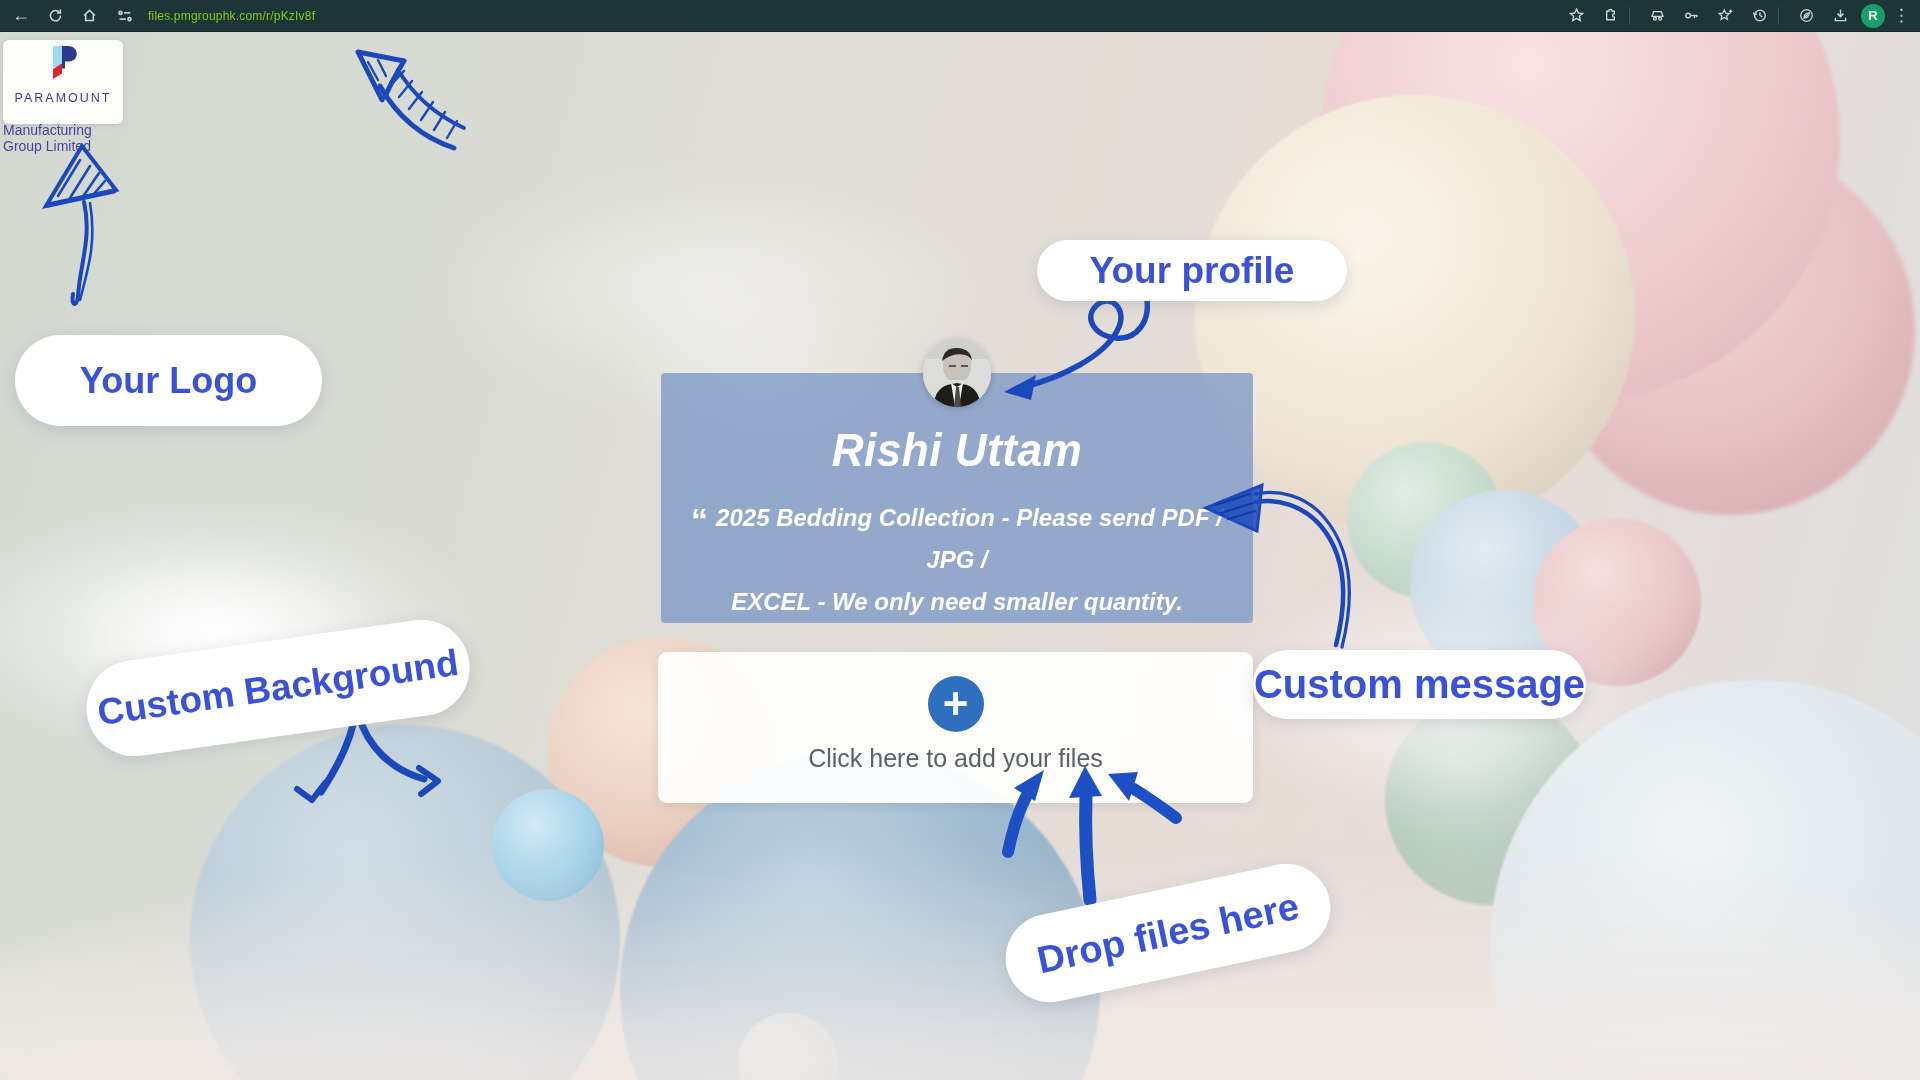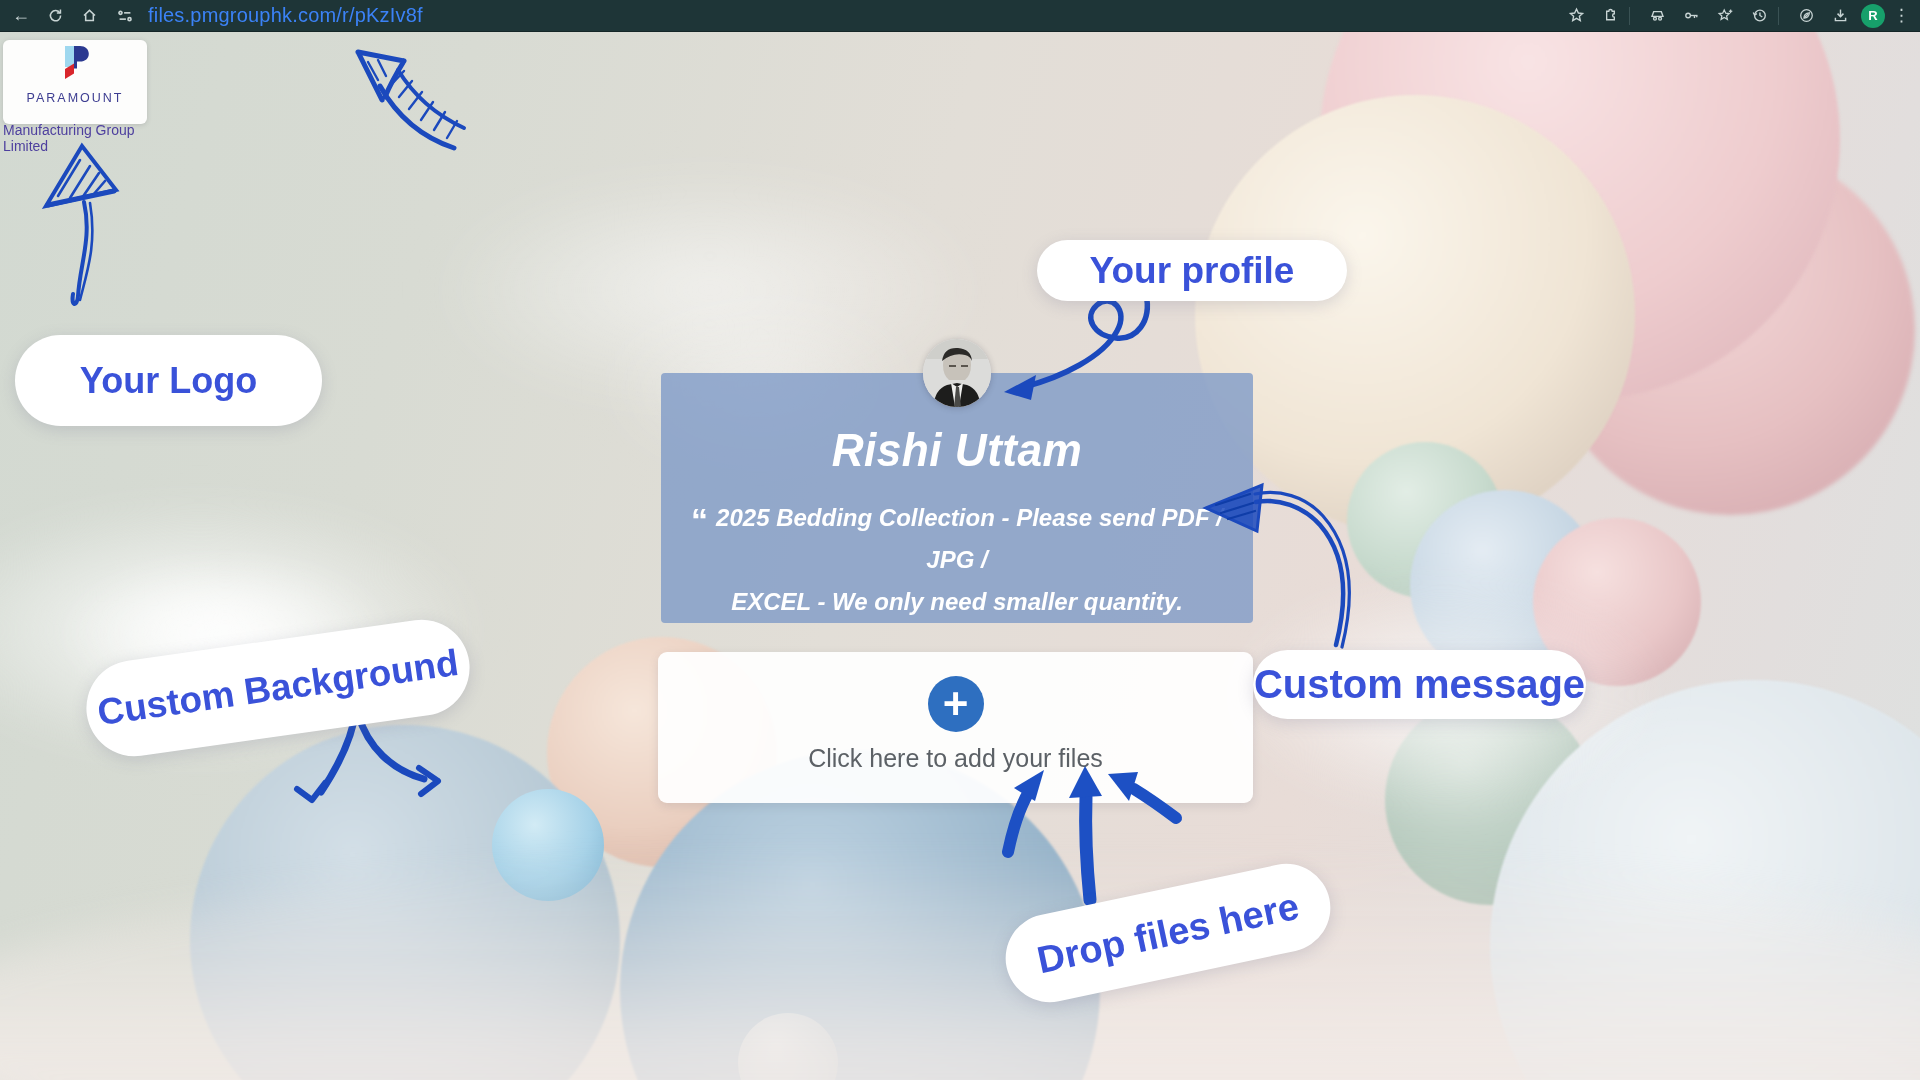--- a/index.html
+++ b/index.html
@@ -9,33 +9,33 @@
   #stage { position:relative; width:1920px; height:1080px; overflow:hidden;
            background:linear-gradient(105deg,#d2d9d1 0%,#d8dbd3 22%,#e2ded7 45%,#e8dcd7 68%,#e2dedd 88%,#dde1e0 100%); }
 
   
   #toolbar { position:absolute; left:0; top:0; width:1920px; height:32px; background:#1e3537;
              display:flex; align-items:center; z-index:60; border-bottom:1px solid #152627; }
   .tbtn { width:26px; height:26px; display:flex; align-items:center; justify-content:center;
           color:#c8d4d4; font-size:18px; margin-left:8px; flex:0 0 auto; border-radius:50%; }
   .tbtn svg { display:block; }
   #urlbox { display:flex; align-items:center; margin-left:10px; flex:0 0 auto; }
-  #urltext { color:#3b82f6; font-size:20px; margin-left:10px; letter-spacing:.2px; }
+  #urltext { color:#84cc16; font-size:12px; margin-left:10px; letter-spacing:.2px; }
   #tb-right { margin-left:auto; display:flex; align-items:center; }
   .tdiv { width:1px; height:18px; background:#3a5254; margin:0 6px; }
   #avatarR { width:24px; height:24px; border-radius:50%; background:#17a06b; color:#fff;
              font-size:13px; font-weight:bold; display:flex; align-items:center; justify-content:center; margin-left:8px; }
   #kebab { font-size:17px; margin:0 10px 0 8px; color:#c8d4d4; }
 
   
   .sphere { position:absolute; border-radius:50%; }
   .cloud  { position:absolute; border-radius:50%; }
 
   
-  #logoCard { position:absolute; left:3px; top:40px; width:144px; height:84px; background:#fdfdfc;
+  #logoCard { position:absolute; left:3px; top:40px; width:120px; height:84px; background:#fdfdfc;
               border-radius:6px; box-shadow:0 1px 5px rgba(60,60,70,.18); z-index:20;
               display:flex; flex-direction:column; align-items:center; padding-top:5px; }
   #logoName { font-size:12.5px; letter-spacing:2px; color:#3d3d91; margin-top:2px; }
   #logoSub  { font-size:14px; color:#4d3f9e; margin-top:17px; }
 
   
   #reqCard { position:absolute; left:661px; top:373px; width:592px; height:250px;
              background:rgba(124,152,198,.78); border-radius:4px; z-index:15; text-align:center; color:#fff; }
   #reqAvatar { position:absolute; left:50%; top:-34px; transform:translateX(-50%); width:68px; height:68px;
                border-radius:50%; overflow:hidden; box-shadow:0 1px 6px rgba(40,40,60,.25); background:#e8e8e6; }

